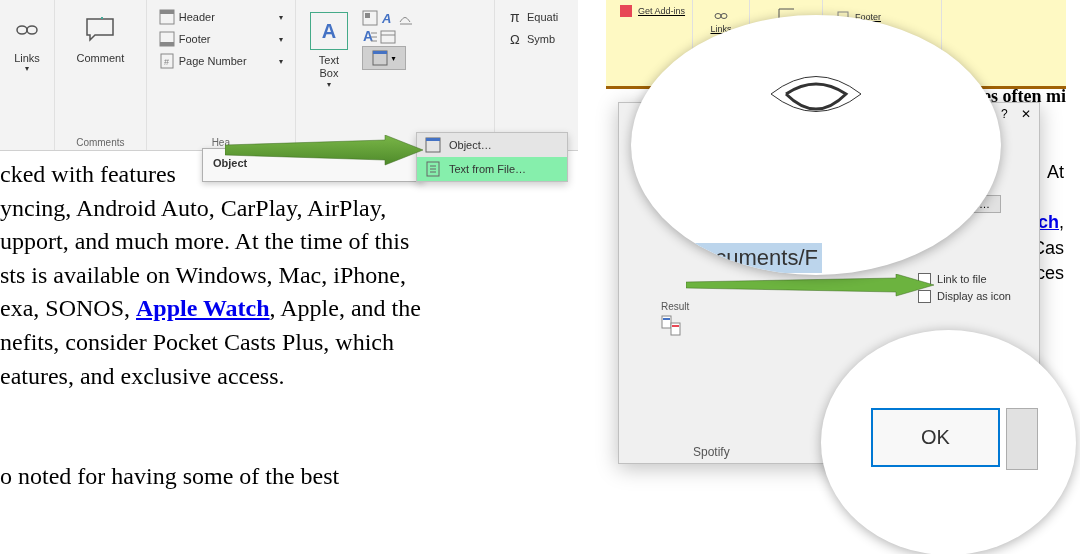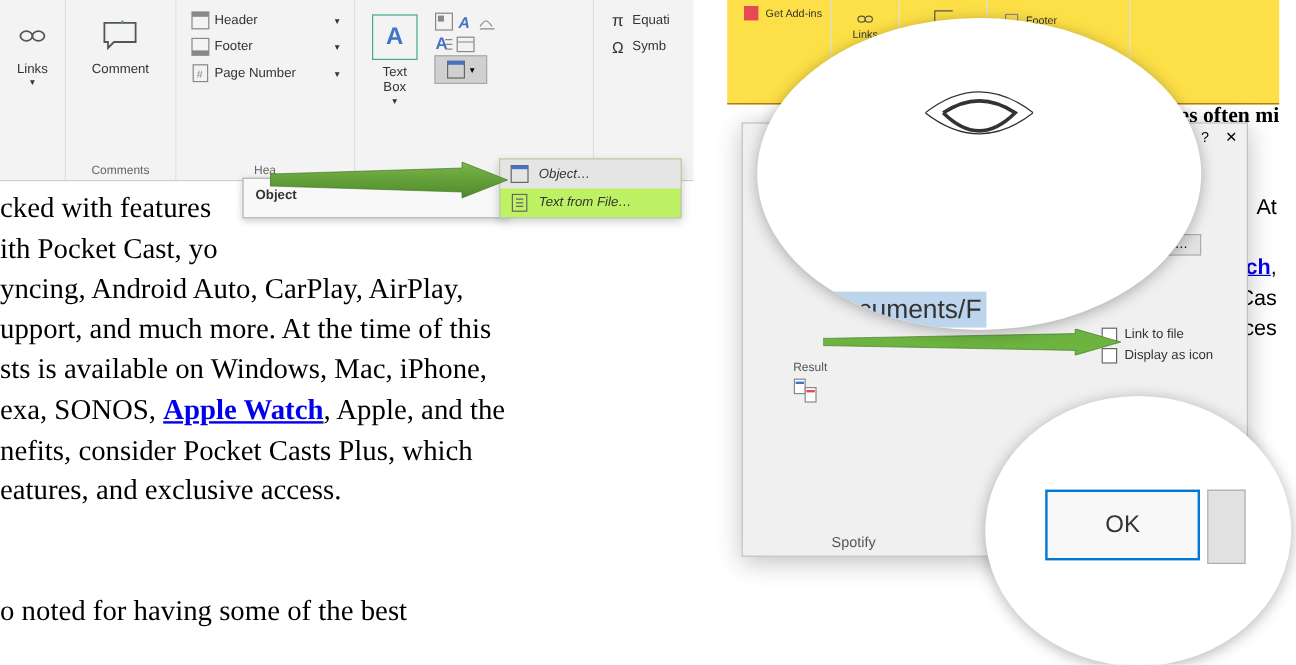--- a/index.html
+++ b/index.html
@@ -83,25 +83,24 @@
       align-items: center;
       justify-content: center;
       flex-shrink: 0;
     }
     .dropdown-btn.highlighted {
       background: #d0d0d0;
       border: 1px solid #aaa;
     }
     .menu {
       position: absolute;
-      background: #bef264;
+      background: #86efac;
       border: 1px solid #c0c0c0;
       box-shadow: 0 3px 8px rgba(0,0,0,0.2);
       z-index: 10;
-      font-style: italic;
     }
     .menu-item {
       padding: 6px 12px 6px 32px;
       font-size: 11px;
       color: #333;
       cursor: pointer;
       white-space: nowrap;
       position: relative;
     }
     .menu-item.hover {
@@ -146,25 +145,26 @@
     .doc-link {
       color: #0000EE;
       text-decoration: underline;
       font-weight: bold;
     }
     .green-arrow {
       position: absolute;
       z-index: 11;
     }
     .right-ribbon {
-      background: #fde047;
-      border-bottom: 1px solid #a16207;
+      background: #fef9c3;
+      border-bottom: 3px solid #a16207;
       height: 86px;
       display: flex;
       font-size: 10px;
+      text-decoration: underline;
     }
     .dialog {
       position: absolute;
       background: #fff;
       border: 1px solid #c0c0c0;
       box-shadow: 0 4px 20px rgba(0,0,0,0.25);
     }
     .dialog-main {
       top: 102px;
       left: 12px;
@@ -412,21 +412,20 @@
         <linearGradient id="g1" x1="0" x2="0" y1="0" y2="1">
           <stop offset="0" stop-color="#7ab648"></stop>
           <stop offset="1" stop-color="#4e8a2a"></stop>
         </linearGradient>
       </defs>
     <polygon points="0,10 160,5 160,0 198,15 160,30 160,25 0,20" fill="url(#g1)" stroke="#3d6b20" stroke-width="0.5"></polygon>
   </svg>
 
   <div class="doc-body">
     <div><span>cked with features</span></div>
-    <div><span>ith Pocket Cast, yo</span></div>
     <div><span>yncing, Android Auto, CarPlay, AirPlay,</span></div>
     <div><span>upport, and much more. At the time of this</span></div>
     <div><span>sts is available on Windows, Mac, iPhone,</span></div>
     <div>
       <span>exa, SONOS, </span><a class="doc-link" href="#">Apple Watch</a><span>, Apple, and the</span>
     </div>
     <div><span>nefits, consider Pocket Casts Plus, which</span></div>
     <div><span>eatures, and exclusive access.</span></div>
     <div>&nbsp;</div>
     <div>&nbsp;</div>

